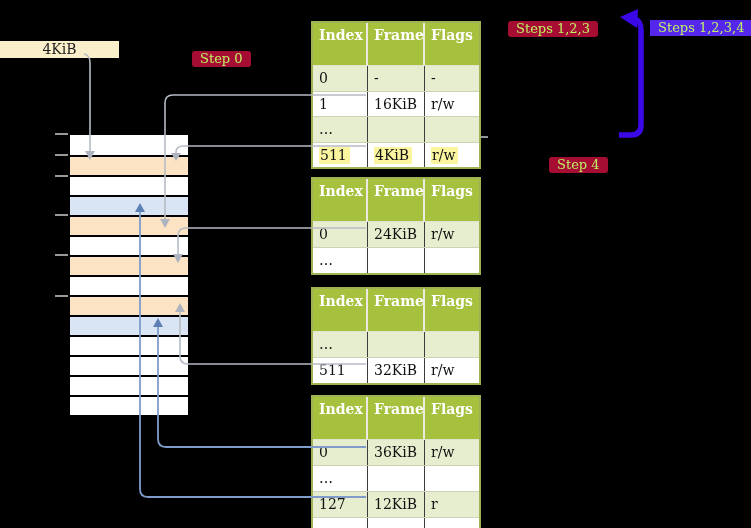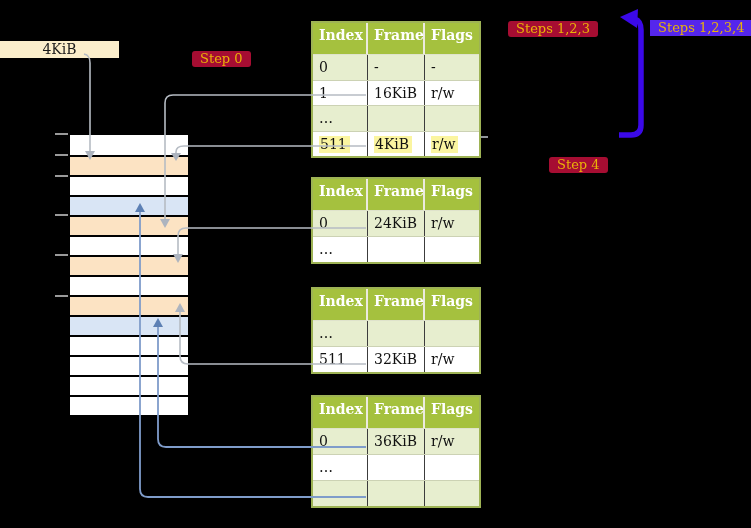--- a/index.html
+++ b/index.html
@@ -21,36 +21,36 @@
   .tick{position:absolute;left:55px;width:13px;height:2px;background:#9a9a9a;}
   
   .kib-label{
     position:absolute;left:0;top:41px;width:119px;height:17px;
     background:var(--label-beige,#fbeecb);color:#1a1a1a;
     font-size:14px;line-height:17px;text-align:center;
   }
   
   .badge{
     position:absolute;height:16px;box-sizing:border-box;
-    color:#eab308;font-size:13px;line-height:15px;padding:0 8px;
+    color:#bef264;font-size:13px;line-height:15px;padding:0 8px;
     border-radius:3px;white-space:nowrap;
   }
   .badge.red{background:var(--badge-red,#a60d32);}
   .badge.blue{background:var(--badge-blue,#5526ec);border-radius:0;}
   .b-step0{left:192px;top:43px;margin-top:8px;}
   .b-steps123{left:508px;top:21px;}
   .b-steps1234{left:650px;top:20px;}
   .b-step4{left:549px;top:157px;}
   
   .ptable{
     position:absolute;left:311px;width:170px;box-sizing:border-box;
     border:2px solid var(--table-border,#9eb355);background:#fff;
   }
   .pt1{top:21px;}  .pt2{top:177px;}  .pt3{top:287px;}  .pt4{top:395px;}
-  .thead{display:grid;grid-template-columns:55px 57px 54px;background:var(--table-header-bg,#a5c13e);height:31px;box-sizing:border-box;}
+  .thead{display:grid;grid-template-columns:55px 57px 54px;background:var(--table-header-bg,#a5c13e);height:42px;box-sizing:border-box;}
   .th{
     color:#fff;font-weight:bold;font-size:14px;line-height:24px;
     padding-left:6px;box-sizing:border-box;
   }
   .th:not(:last-child){border-right:2px solid #eceadf;}
   .trow{display:grid;grid-template-columns:55px 57px 54px;height:26px;box-sizing:border-box;}
   .pt1 .trow{height:25.5px;}
   .trow:nth-of-type(odd){background:var(--row-white,#fff);}
   .trow:nth-of-type(even){background:var(--row-alt-green,#e7eecf);}
   .trow + .trow{border-top:1px solid #ccd2b4;}
@@ -172,20 +172,25 @@
     <div class="td">0</div>
     <div class="td">36KiB</div>
     <div class="td">r/w</div>
   </div>
   <div class="trow">
     <div class="td">…</div>
     <div class="td"></div>
     <div class="td"></div>
   </div>
   <div class="trow">
+    <div class="td">127</div>
+    <div class="td">12KiB</div>
+    <div class="td">r</div>
+  </div>
+  <div class="trow">
     <div class="td">…</div>
     <div class="td"></div>
     <div class="td"></div>
   </div>
 </div>
 
 <svg class="overlay" width="751" height="528" viewBox="0 0 751 528">
 
   <path d="M 84,54 C 89,55 90,58 90,63 L 90,151" fill="none" stroke="#b6bcc4" stroke-width="1.6"></path>
   <polygon points="90,160 85,151 95,151" fill="#adb4bf"></polygon>

